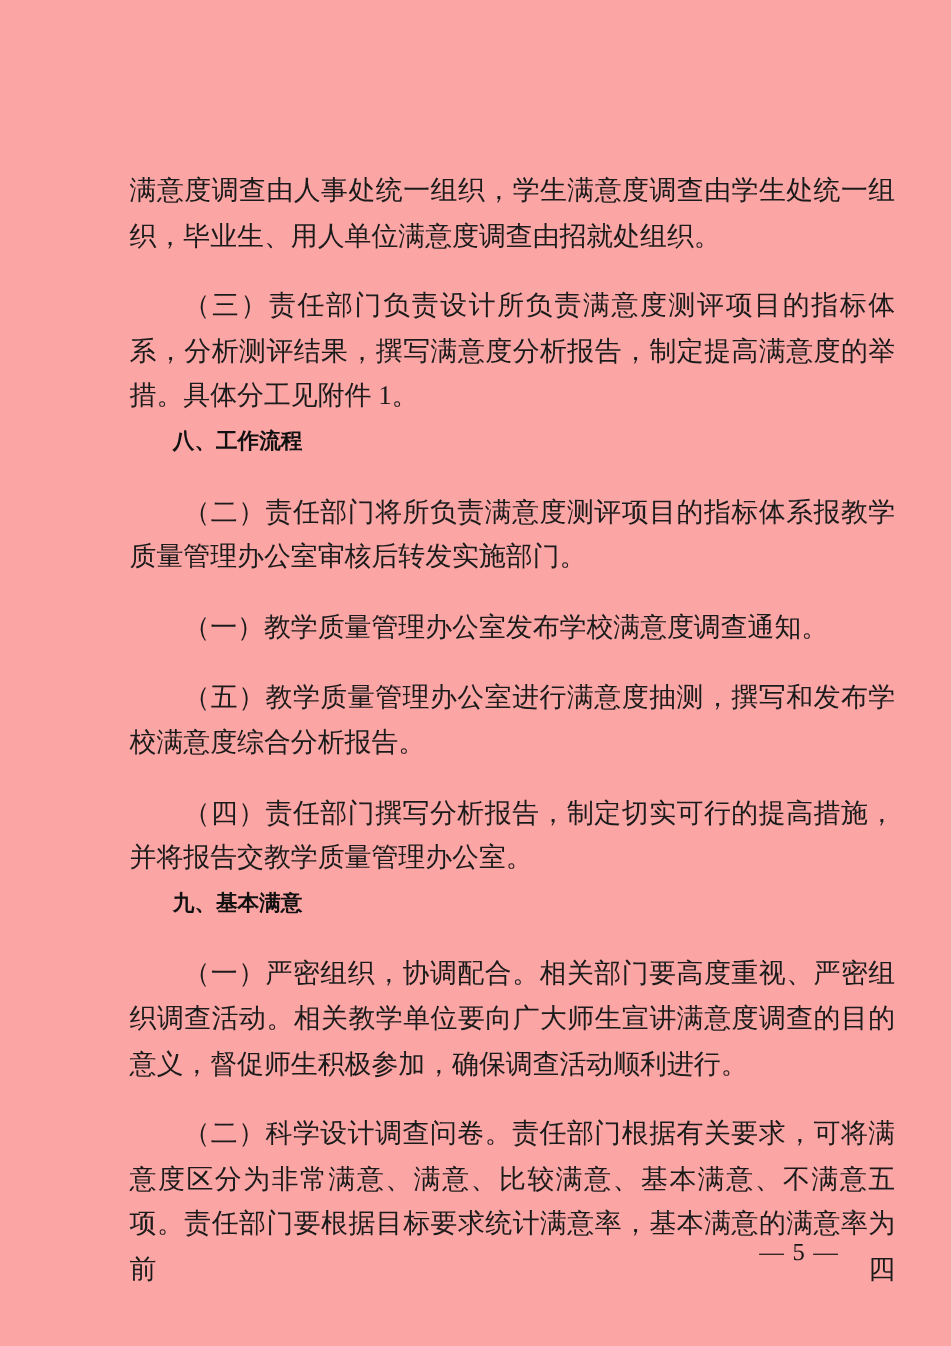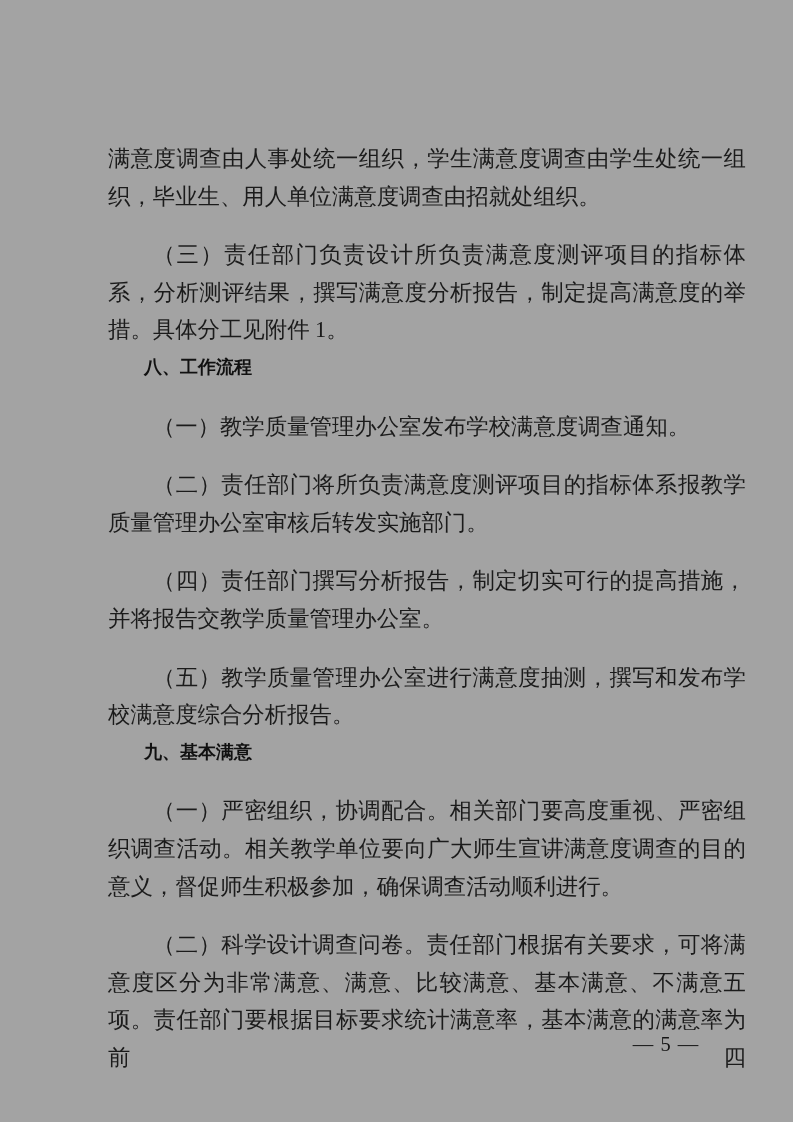--- a/index.html
+++ b/index.html
@@ -4,21 +4,21 @@
 <style>
   html, body {
     margin: 0;
     padding: 0;
     background: #e8e8e8;
   }
   .page {
     position: relative;
     width: 793px;
     height: 1122px;
-    background: #a3a3a3;
+    background: #fca5a5;
     overflow: hidden;
     margin: 0 auto;
     font-family: "Liberation Serif", serif;
   }
   .content {
     position: absolute;
     left: 108px;
     top: 140px;
     width: 638px;
   }
@@ -62,22 +62,22 @@
   }
 </style>
 </head>
 <body>
 
 <div class="page">
   <div class="content" id="document-body">
       <p class="para">满意度调查由人事处统一组织，学生满意度调查由学生处统一组织，毕业生、用人单位满意度调查由招就处组织。</p>
       <p class="para indent">（三）责任部门负责设计所负责满意度测评项目的指标体系，分析测评结果，撰写满意度分析报告，制定提高满意度的举措。具体分工见附件 1。</p>
       <h2 class="heading">八、工作流程</h2>
+      <p class="para indent">（二）责任部门将所负责满意度测评项目的指标体系报教学质量管理办公室审核后转发实施部门。</p>
       <p class="para indent">（一）教学质量管理办公室发布学校满意度调查通知。</p>
-      <p class="para indent">（二）责任部门将所负责满意度测评项目的指标体系报教学质量管理办公室审核后转发实施部门。</p>
+      <p class="para indent">（五）教学质量管理办公室进行满意度抽测，撰写和发布学校满意度综合分析报告。</p>
       <p class="para indent">（四）责任部门撰写分析报告，制定切实可行的提高措施，并将报告交教学质量管理办公室。</p>
-      <p class="para indent">（五）教学质量管理办公室进行满意度抽测，撰写和发布学校满意度综合分析报告。</p>
       <h2 class="heading">九、基本满意</h2>
       <p class="para indent">（一）严密组织，协调配合。相关部门要高度重视、严密组织调查活动。相关教学单位要向广大师生宣讲满意度调查的目的意义，督促师生积极参加，确保调查活动顺利进行。</p>
       <p class="para indent continues">（二）科学设计调查问卷。责任部门根据有关要求，可将满意度区分为非常满意、满意、比较满意、基本满意、不满意五项。责任部门要根据目标要求统计满意率，基本满意的满意率为前四</p>
     </div>
   <div class="page-number">— 5 —</div>
 </div>
 
 </body></html>

